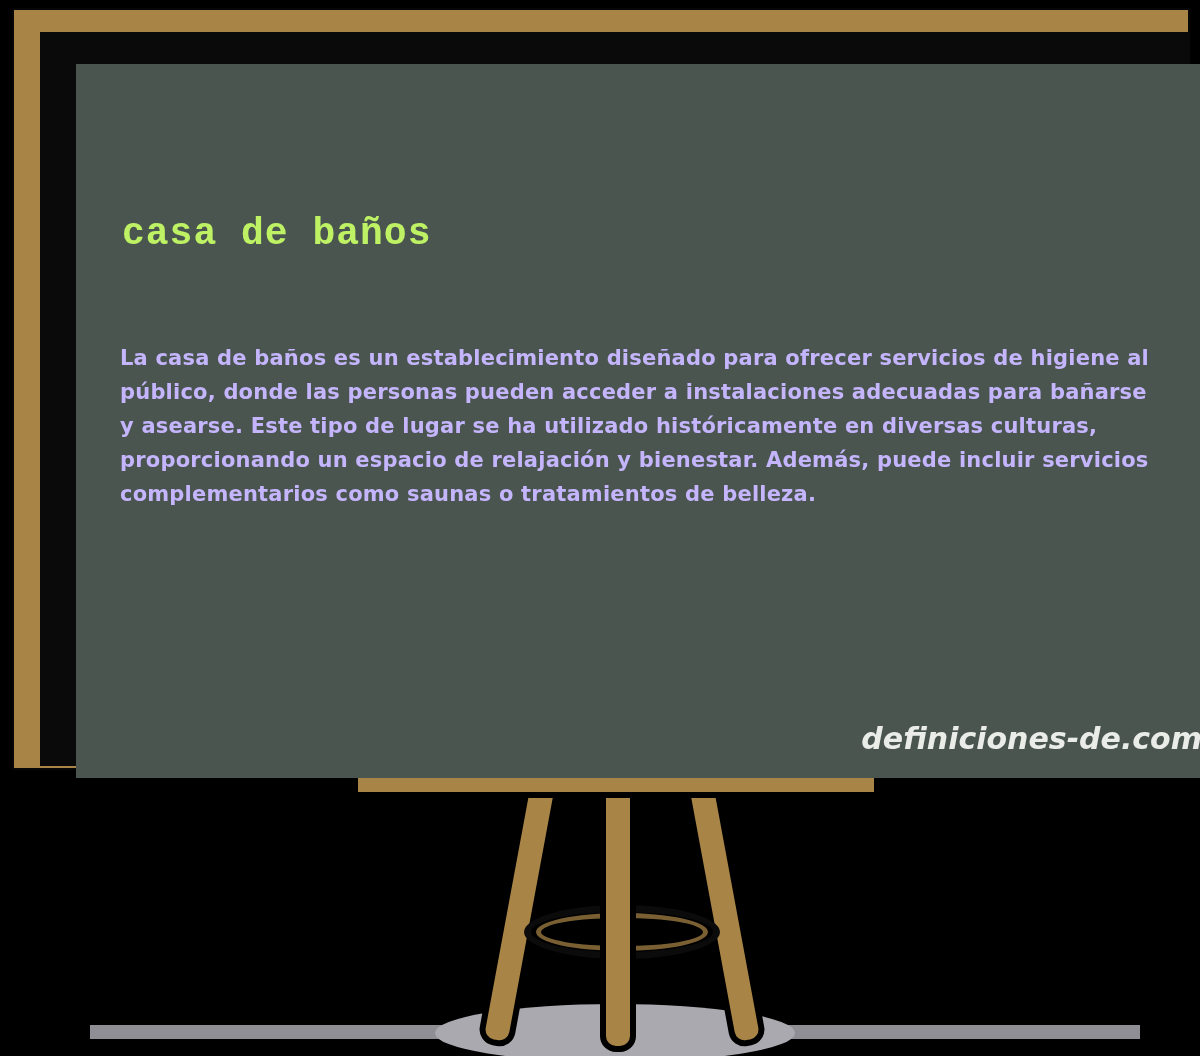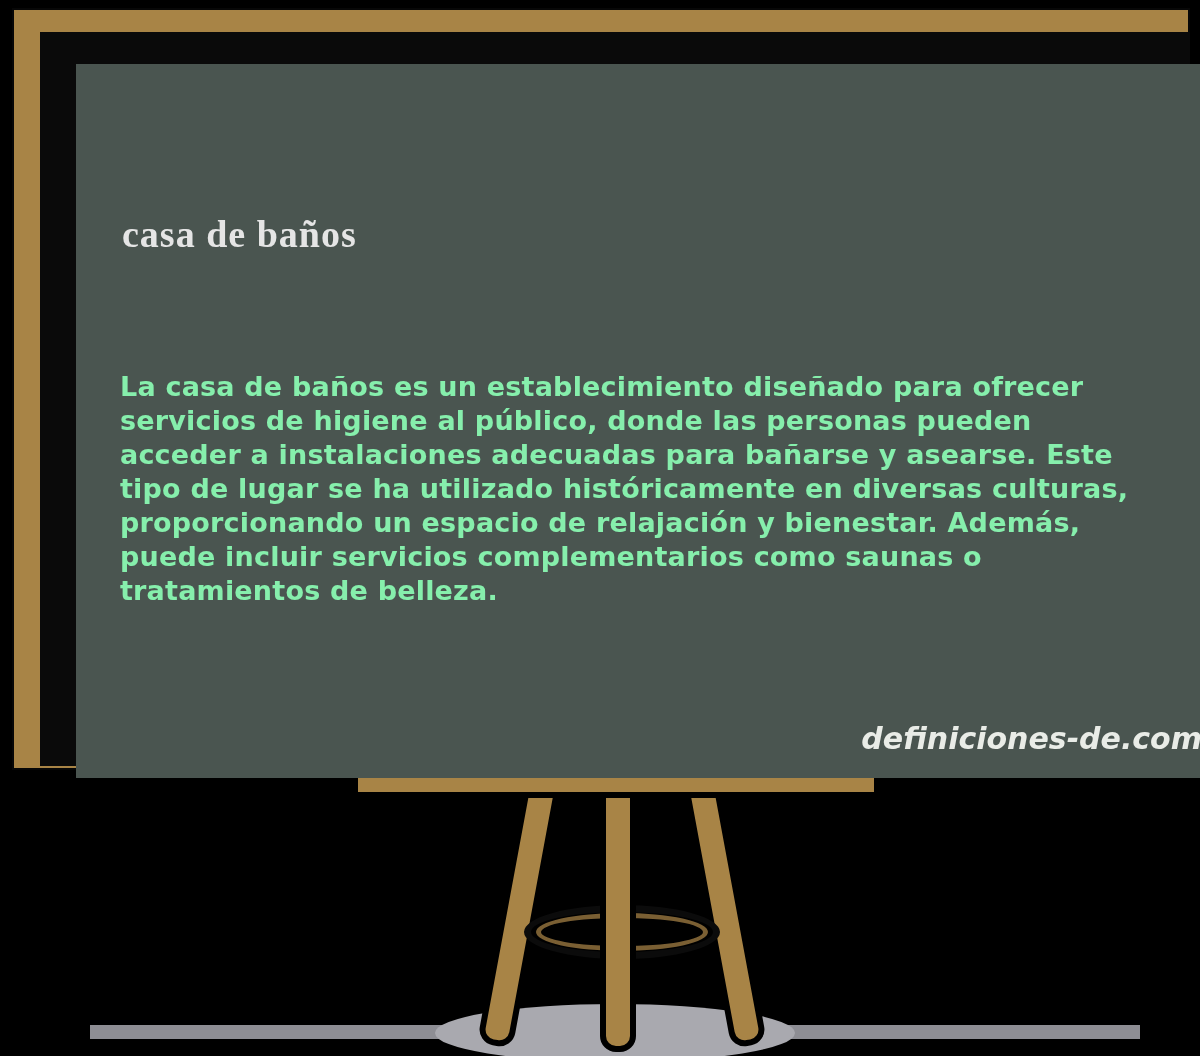--- a/index.html
+++ b/index.html
@@ -138,36 +138,36 @@
     background: #4a5550;
     box-sizing: border-box;
     overflow: hidden;
   }
 
   
   #board-title {
     position: absolute;
     left: 46px;
     top: 148px;
-    font-family: Liberation Serif, serif;
+    font-family: Liberation Mono, monospace;
     font-size: 38px;
     font-weight: bold;
-    color: #e5e5e5;
+    color: #bef264;
     letter-spacing: 1px;
     white-space: nowrap;
   }
   #board-body {
     position: absolute;
     left: 44px;
-    top: 306px;
+    top: 277px;
     width: 1035px;
     font-family: "DejaVu Sans", sans-serif;
-    font-size: 27px;
+    font-size: 21px;
     font-weight: bold;
-    color: #86efac;
+    color: #c4b5fd;
     line-height: 34px;
     letter-spacing: 0.2px;
     text-align: left;
   }
   #watermark {
     position: absolute;
     right: 4px;
     bottom: 22px;
     font-family: "DejaVu Sans", sans-serif;
     font-size: 30px;

